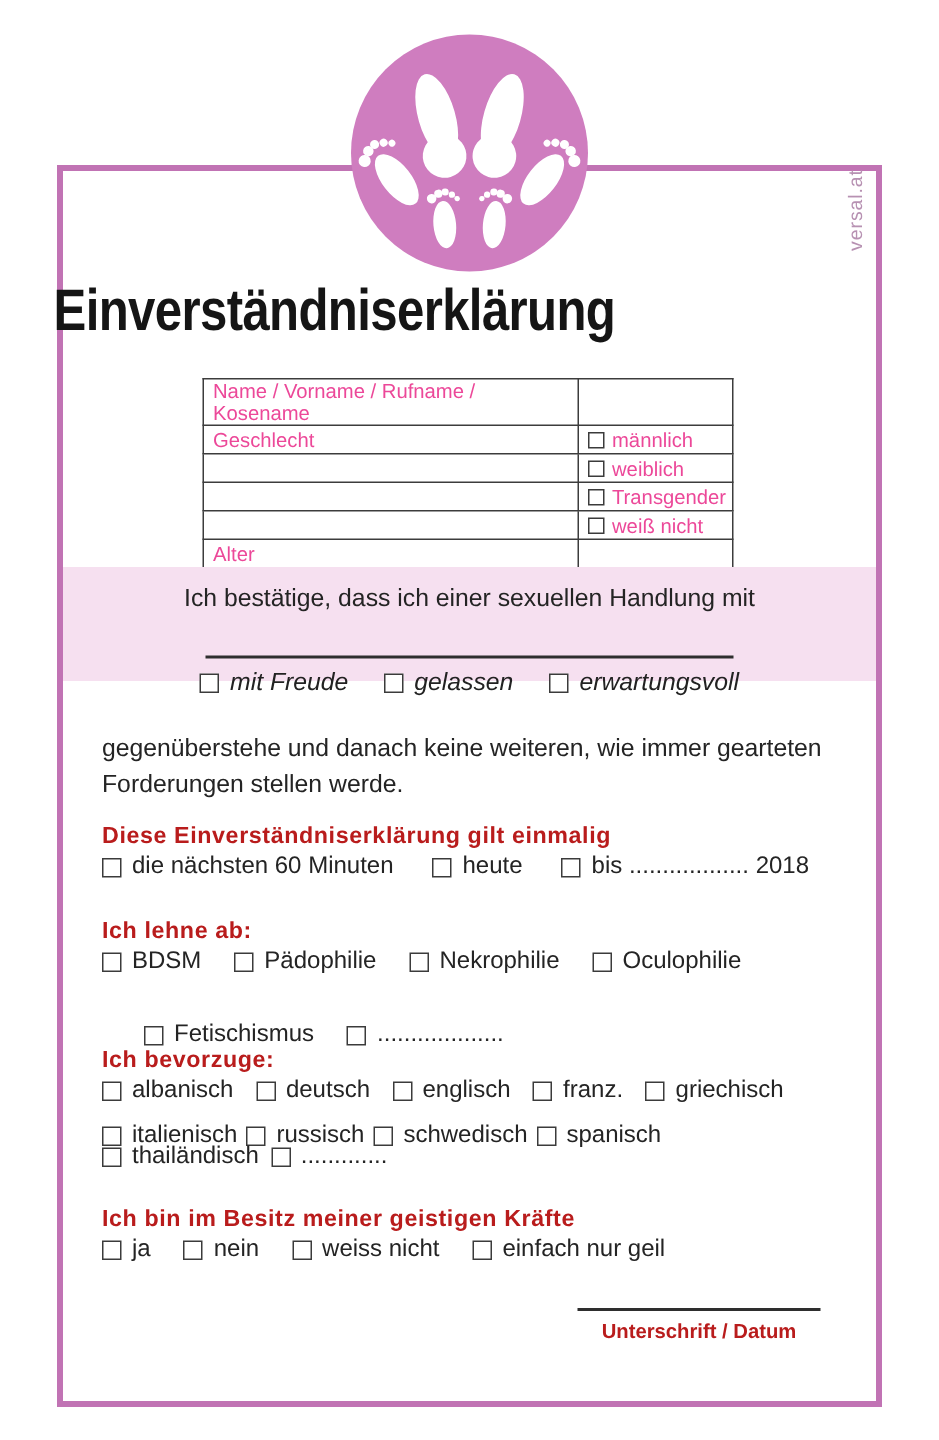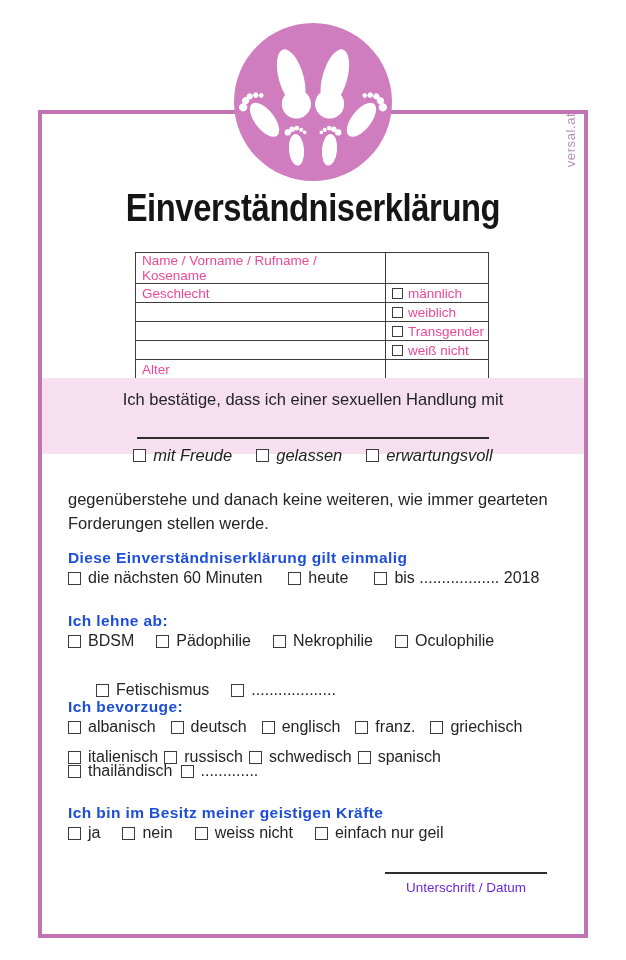--- a/index.html
+++ b/index.html
@@ -31,21 +31,21 @@
   .brand {
     position:absolute; left:570px; top:140px;
     transform:translate(-50%,-50%) rotate(-90deg);
     font-size:13px; color:#b791b2; letter-spacing:.6px;
     z-index:6; white-space:nowrap;
   }
 
   
   .title {
     position:absolute; top:186px; left:0; width:626px;
-    text-align:center; z-index:4;
+    z-index:4;
   }
   .title span {
     display:inline-block;
     font-size:39px; font-weight:900; color:#151515;
     transform:scaleX(.84); transform-origin:center;
     letter-spacing:-.5px; white-space:nowrap;
   }
 
   
   .info-table {
@@ -90,36 +90,36 @@
   
   .continuation {
     position:absolute; left:68px; top:487px; width:492px;
     font-size:16.5px; line-height:24px; color:#242424;
   }
 
   
   .section-heading {
     position:absolute; left:68px;
     font-size:15.5px; font-weight:bold; letter-spacing:.4px;
-    color:#1d4ed8; white-space:nowrap;
+    color:#b91c1c; white-space:nowrap;
   }
   .cb-line {
     position:absolute; left:68px; width:500px;
     display:flex; gap:22px; font-size:16px; color:#242424;
   }
   .cb-line.tight { gap:15px; }
 
   
   .sig-line {
     position:absolute; left:385px; top:872px; width:162px;
     border-top:2px solid #2e2e2e; height:0;
   }
   .sig-label {
     position:absolute; left:385px; top:880px; width:162px;
-    text-align:center; font-size:13.5px; color:#6d28d9;
+    text-align:center; font-size:13.5px; color:#b91c1c;font-weight:bold;
   }
 </style>
 </head>
 <body>
 
 <div class="page">
 
   <div class="frame"></div>
 
   <div class="brand">versal.at</div>

